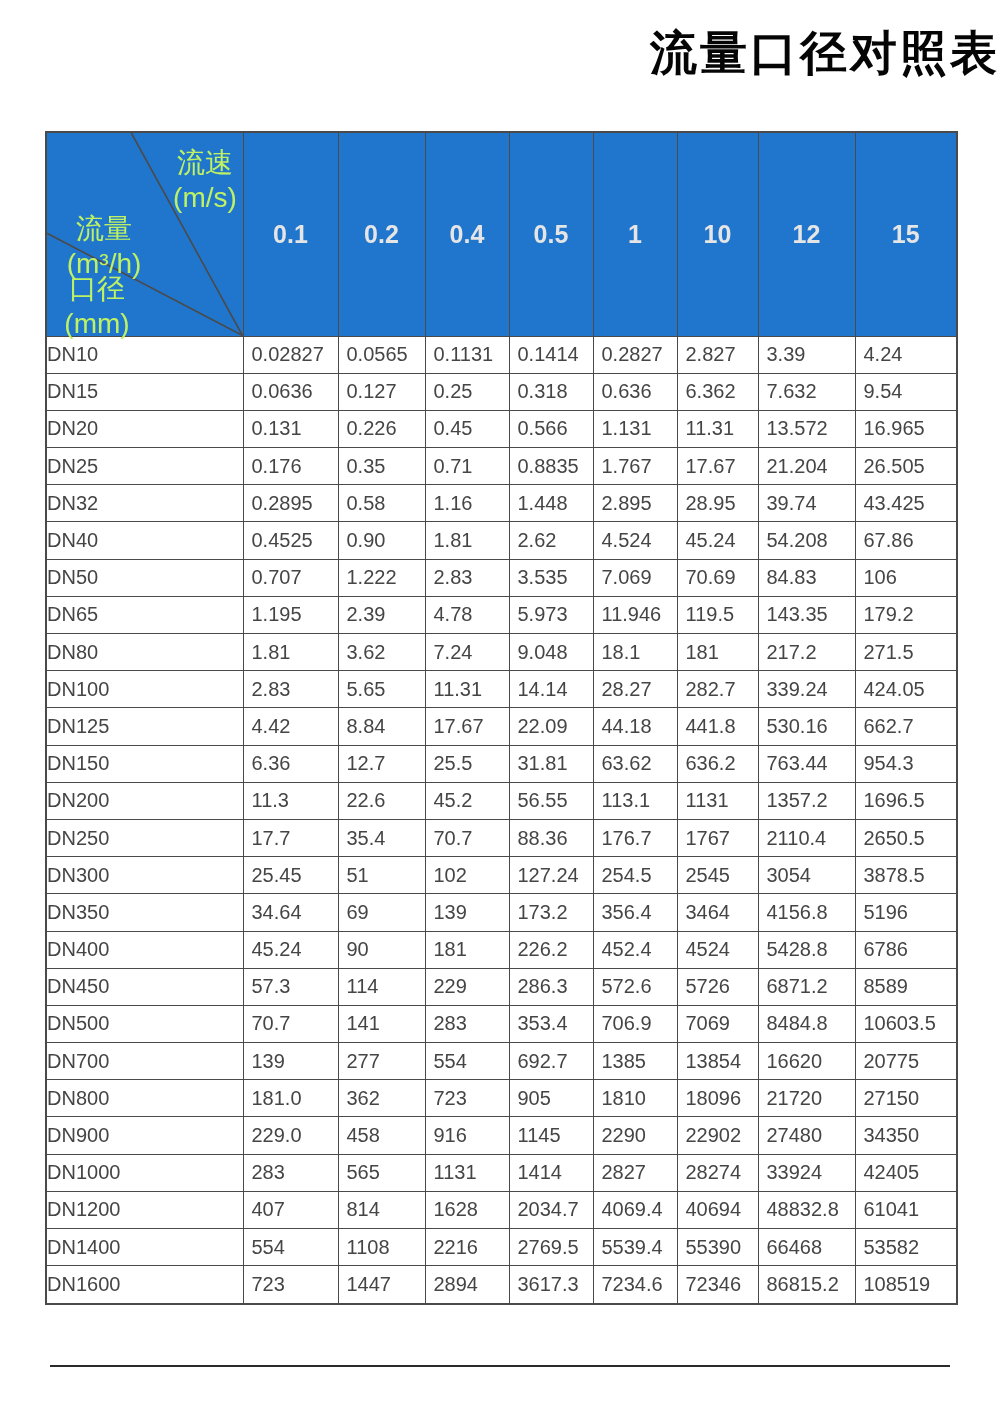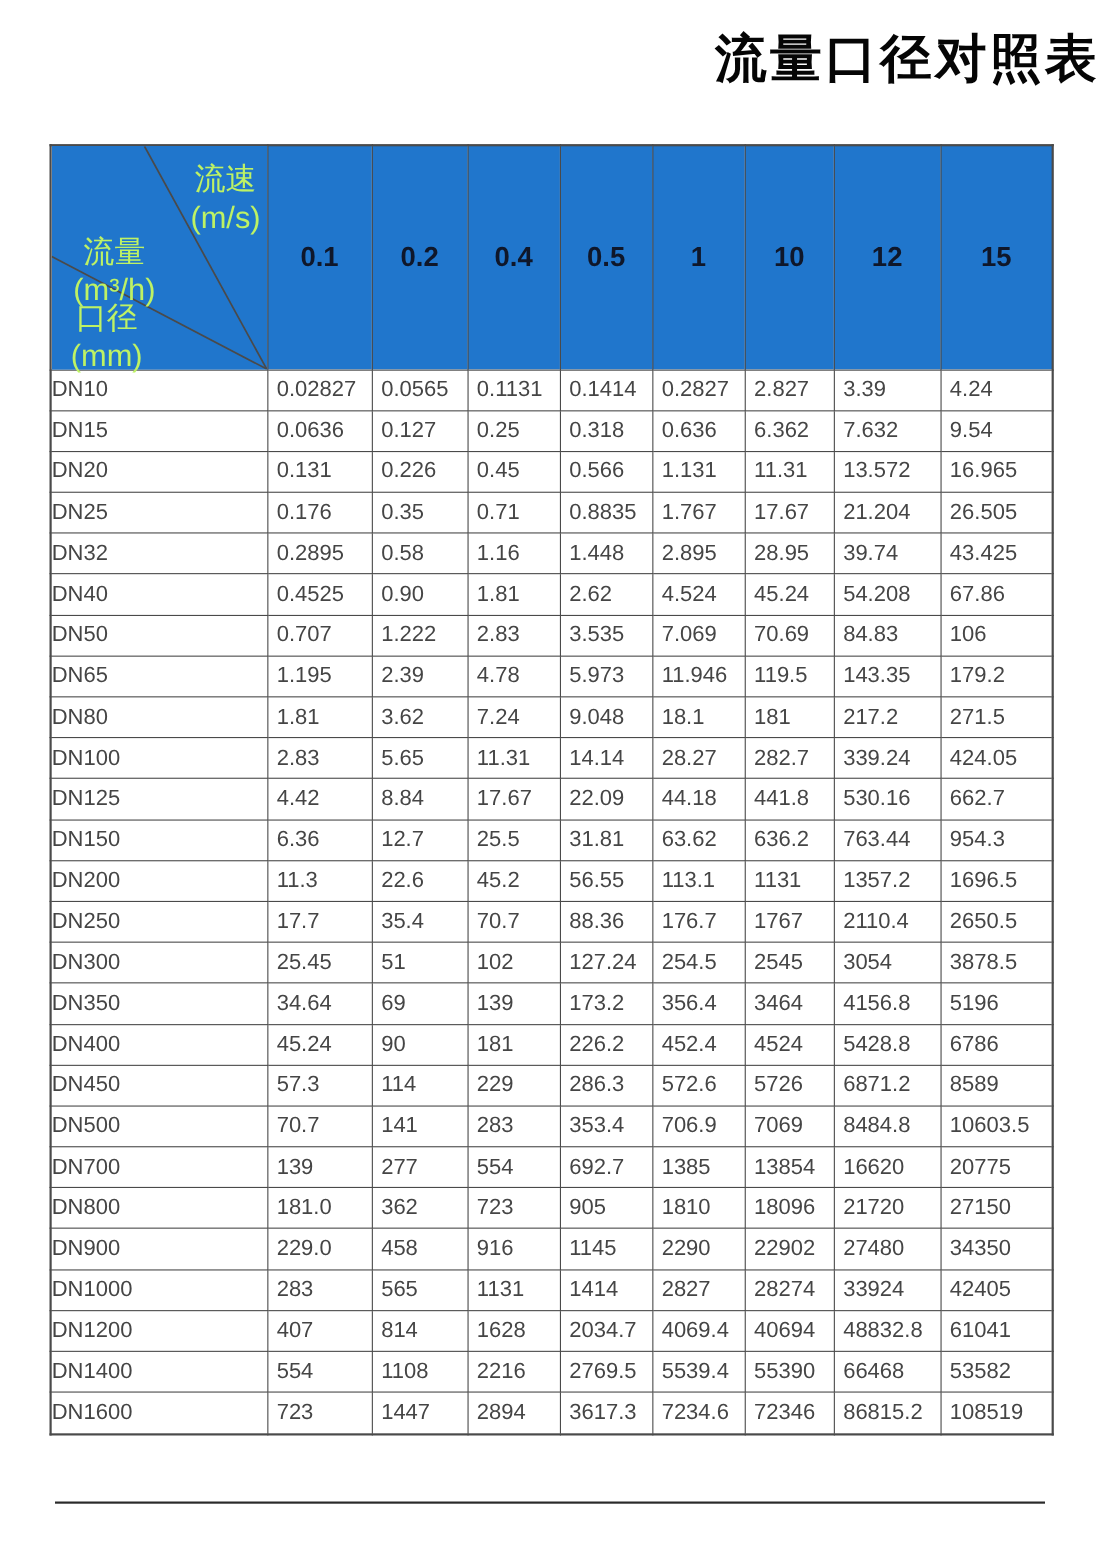--- a/index.html
+++ b/index.html
@@ -15,21 +15,21 @@
   }
   table.flow-table {
     position:absolute; left:45px; top:131px;
     width:911px; height:1174px;
     border-collapse:collapse; table-layout:fixed;
     border:2px solid #4a4a4a;
   }
   .flow-table th, .flow-table td { border:1px solid #4a4a4a; padding:0; }
   thead tr { height:204px; }
   th.vel {
-    background:#2076cc; color:#0f172a;
+    background:#2076cc; color:#e5e5e5;
     font-size:25px; font-weight:600; text-align:center;
     vertical-align:middle;
   }
   th.corner { background:#2076cc; position:relative; }
   .diag { position:absolute; left:0; top:0; width:100%; height:100%; display:block; }
   .diag line { stroke:#4a4a4a; stroke-width:1.6; }
   .c-block {
     position:absolute; color:#bef264; font-size:28px; font-weight:500;
     line-height:1.25; text-align:center; white-space:nowrap;
   }

